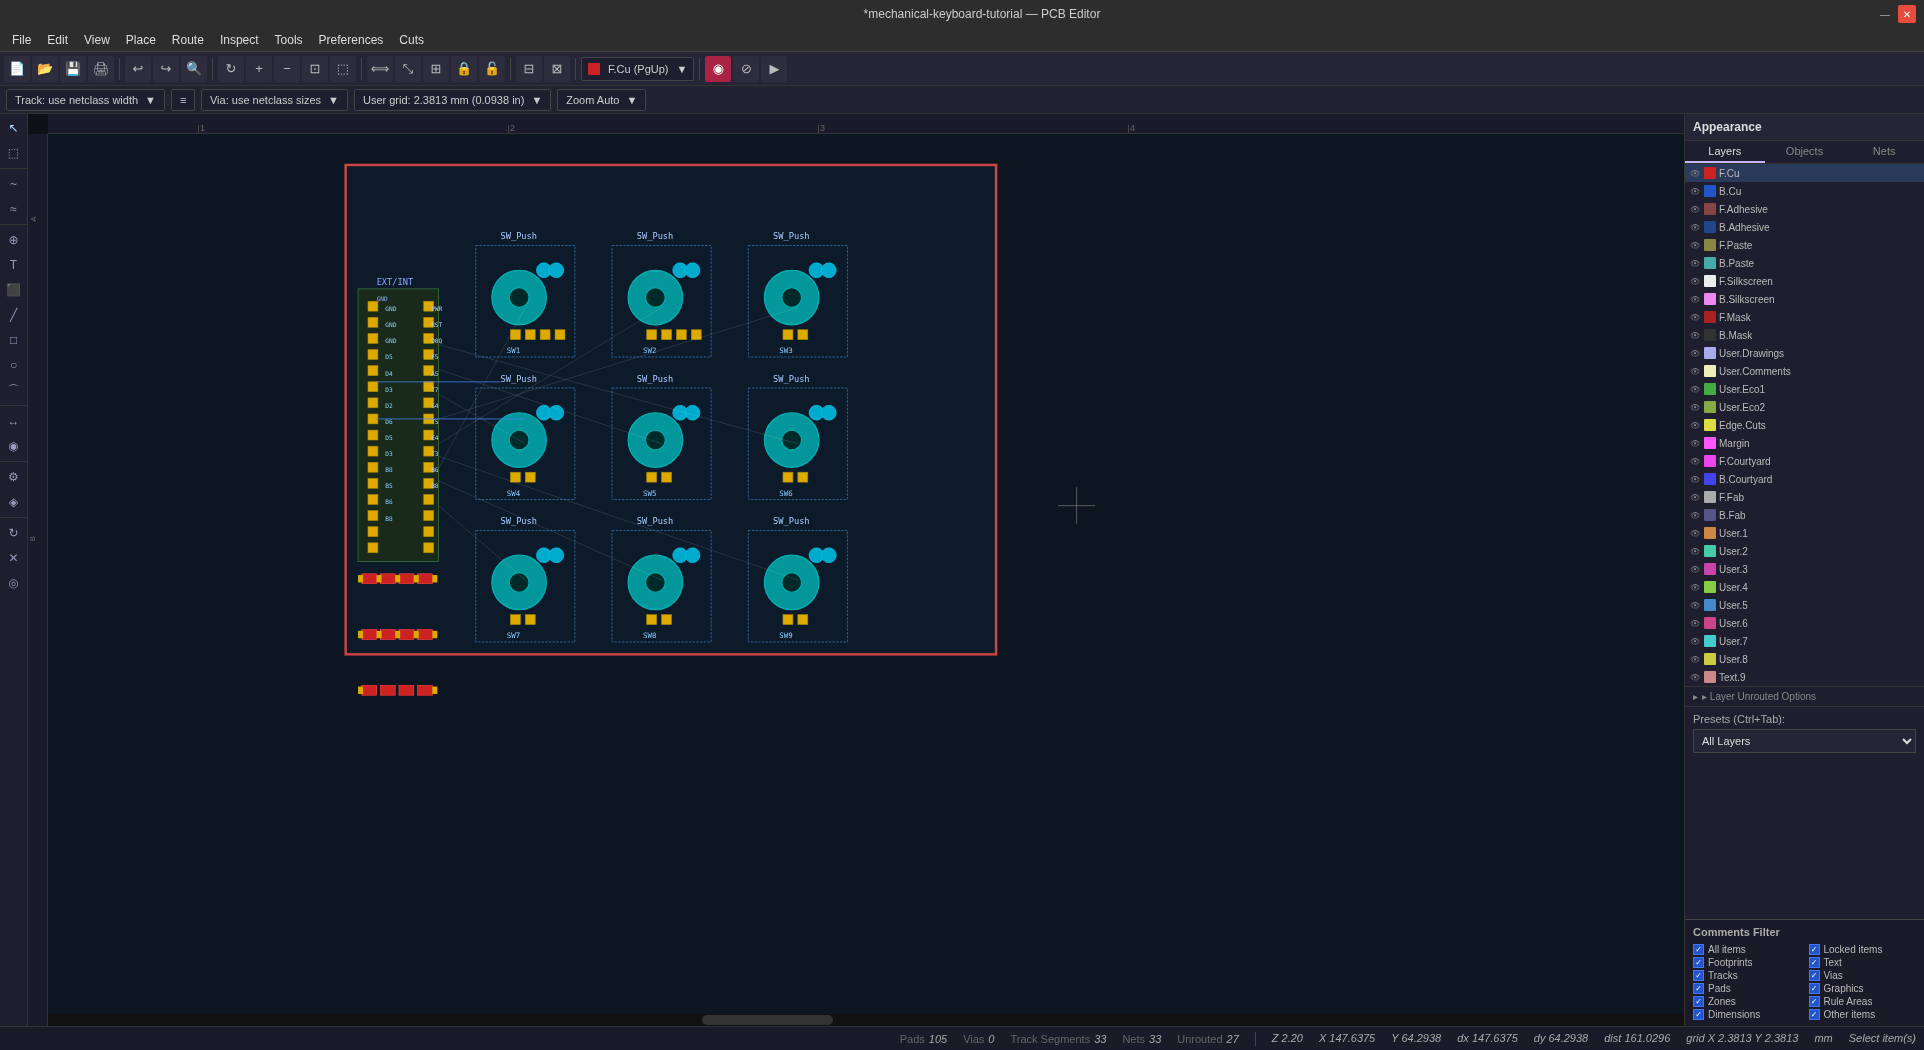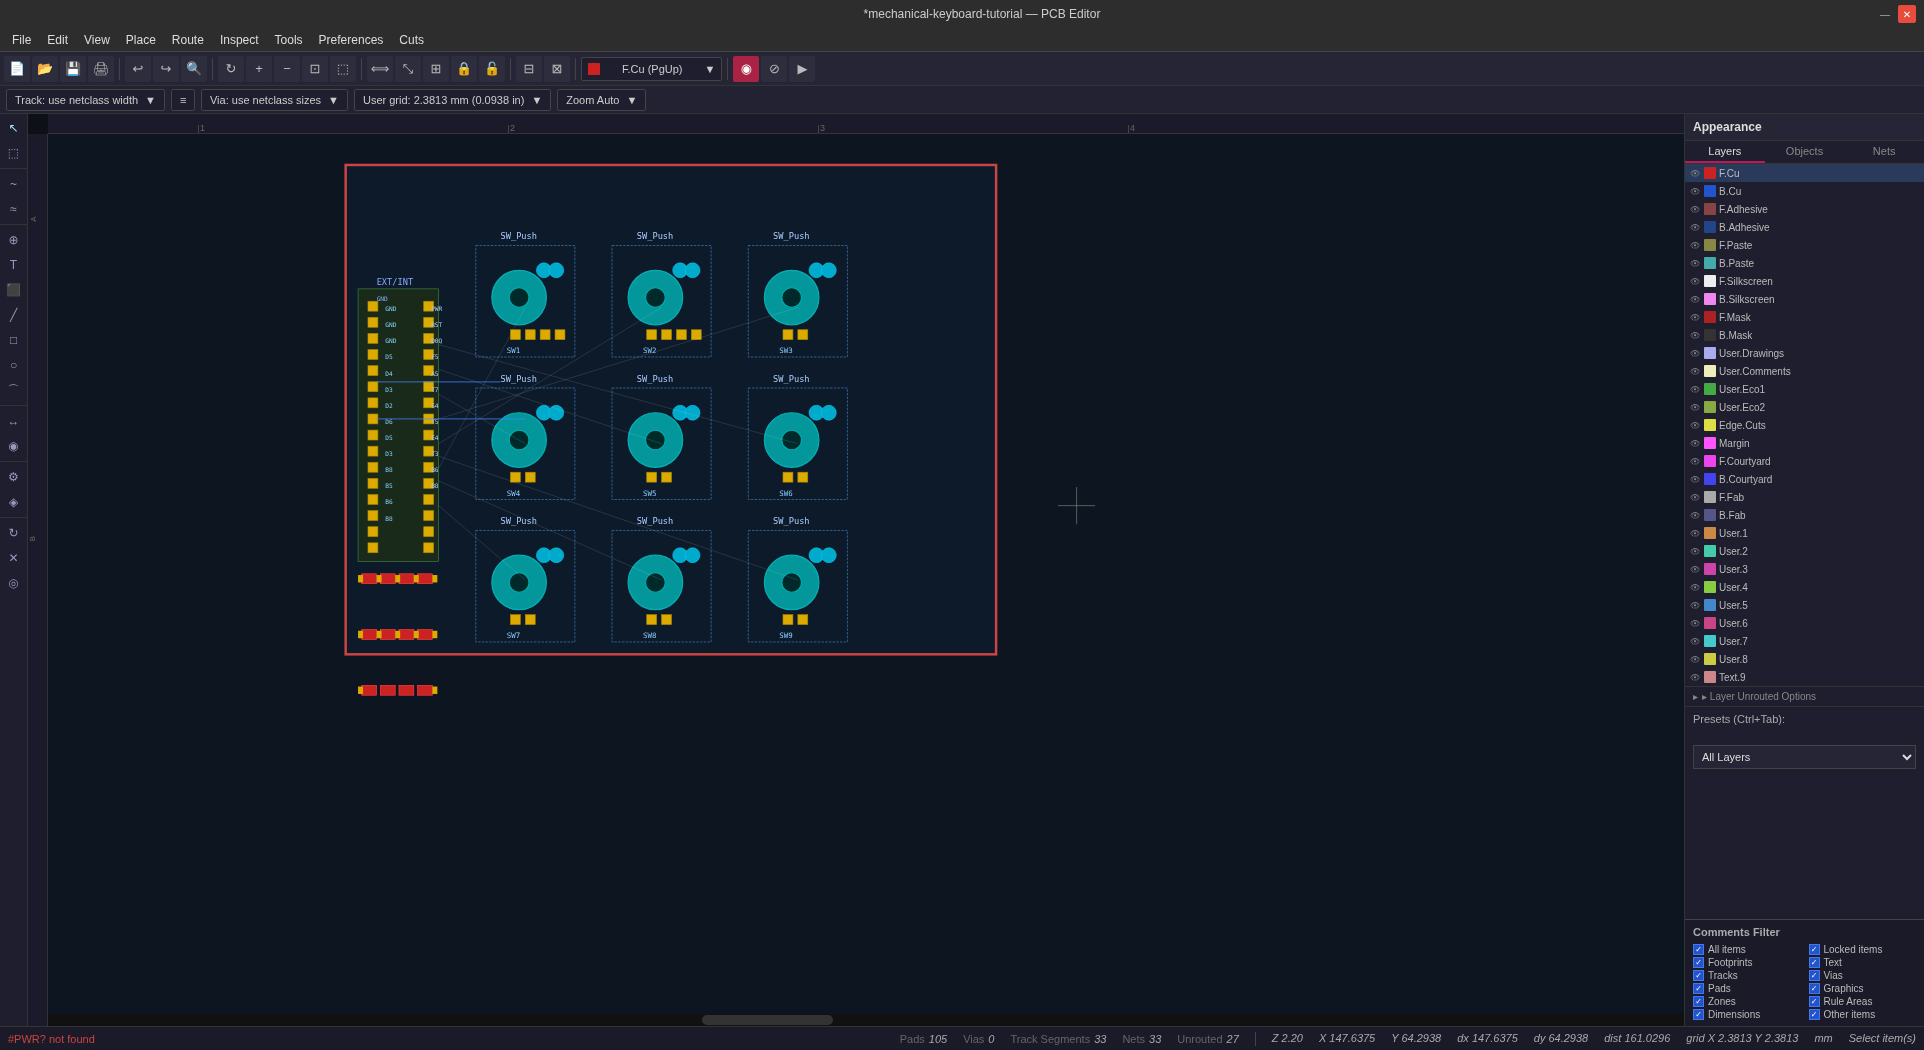--- a/index.html
+++ b/index.html
@@ -12,21 +12,21 @@
     .titlebar-btn.close { color: #fff; background: #e74c3c; border-radius: 2px; }
 
     
     #menubar { height: 24px; background: #2d2d2d; display: flex; align-items: center; padding: 0 4px; border-bottom: 1px solid #444; }
     .menu-item { padding: 2px 8px; cursor: pointer; color: #ddd; font-size: 12px; }
 
     
     #toolbar { height: 34px; background: #252535; display: flex; align-items: center; padding: 0 4px; gap: 2px; border-bottom: 1px solid #333; }
     .tb-btn { width: 26px; height: 26px; display: flex; align-items: center; justify-content: center; cursor: pointer; color: #bbb; border: 1px solid transparent; border-radius: 2px; font-size: 13px; background: #2d2d3d; }
     .tb-separator { width: 1px; height: 22px; background: #444; margin: 0 3px; }
-    .tb-dropdown { height: 24px; background: #1e1e2e; border: 1px solid #444; color: #ccc; font-size: 11px; padding: 0 6px; cursor: pointer; display: flex; align-items: center; gap: 22px; border-radius: 2px; }
+    .tb-dropdown { height: 24px; background: #1e1e2e; border: 1px solid #444; color: #ccc; font-size: 11px; padding: 0 6px; cursor: pointer; display: flex; align-items: center; gap: 8px; border-radius: 2px; }
 
     
     #toolbar2 { height: 28px; background: #222232; display: flex; align-items: center; padding: 0 6px; gap: 6px; border-bottom: 1px solid #333; }
     .tb2-item { height: 22px; background: #1e1e2e; border: 1px solid #444; color: #ccc; font-size: 11px; padding: 0 8px; cursor: pointer; display: flex; align-items: center; gap: 3px; border-radius: 2px; }
 
     
     #main { display: flex; height: calc(1050px - 28px - 24px - 34px - 28px - 24px); }
 
     
     #left-tools { width: 28px; background: #1e1e2e; display: flex; flex-direction: column; align-items: center; padding: 2px 0; border-right: 1px solid #333; gap: 1px; overflow: hidden; }
@@ -46,33 +46,33 @@
     .ruler-line { position: absolute; bottom: 0; width: 1px; height: 8px; background: #444; }
 
     
     #right-panel { width: 240px; background: #1e1e2e; border-left: 1px solid #333; display: flex; flex-direction: column; overflow: hidden; }
 
     
     #appearance-panel { flex: 1; overflow-y: auto; overflow-x: hidden; }
     #appearance-header { padding: 6px 8px; background: #252535; font-size: 12px; font-weight: bold; color: #ddd; border-bottom: 1px solid #333; }
     #appearance-tabs { display: flex; border-bottom: 1px solid #333; background: #1e1e2e; }
     .ap-tab { flex: 1; padding: 4px 0; text-align: center; font-size: 11px; cursor: pointer; color: #888; border-bottom: 2px solid transparent; }
-    .ap-tab.active { color: #ddd; border-bottom: 2px solid #be185d; }
+    .ap-tab.active { color: #ddd; border-bottom: 2px solid #c4b5fd; }
     
     .layer-row { display: flex; align-items: center; height: 18px; padding: 0 4px; cursor: pointer; gap: 3px; }
     .layer-color { width: 12px; height: 12px; border-radius: 1px; flex-shrink: 0; }
     .layer-eye { width: 12px; height: 12px; display: flex; align-items: center; justify-content: center; font-size: 9px; color: #888; flex-shrink: 0; }
     .layer-name { font-size: 10px; color: #bbb; flex: 1; white-space: nowrap; overflow: hidden; text-overflow: ellipsis; }
     .layer-active { background: #2a3a5a; }
 
     
     #layer-options { padding: 4px 8px; border-top: 1px solid #333; }
     #layer-options-title { font-size: 10px; color: #888; display: flex; align-items: center; gap: 4px; cursor: pointer; }
     #presets-section { padding: 6px 8px; border-top: 1px solid #333; }
-    #presets-label { font-size: 11px; color: #aaa; margin-bottom: 20px; }
+    #presets-label { font-size: 11px; color: #aaa; margin-bottom: 4px; }
     #presets-select { width: 100%; height: 24px; background: #252535; border: 1px solid #444; color: #ddd; font-size: 11px; padding: 0 4px; }
 
     
     #sel-filter { padding: 6px 8px; border-top: 1px solid #444; background: #1a1a28; }
     #sel-filter-title { font-size: 11px; color: #aaa; margin-bottom: 6px; font-weight: bold; }
     .sel-grid { display: grid; grid-template-columns: 1fr 1fr; gap: 2px 8px; }
     .sel-item { display: flex; align-items: center; gap: 4px; font-size: 10px; color: #bbb; cursor: pointer; }
     .sel-checkbox { width: 11px; height: 11px; background: #2255cc; border: 1px solid #4477ee; display: flex; align-items: center; justify-content: center; font-size: 8px; color: #fff; flex-shrink: 0; }
 
     
@@ -707,21 +707,20 @@
           <div class="sel-checkbox">✓</div>
           <span>Other items</span>
         </div>
       </div>
     </div>
   </div>
 
 </div>
 
 <div id="statusbar">
-  <div id="status-message">#PWR? not found</div>
   <div id="status-right">
     <div class="stat-item">
       <span class="stat-label">Pads</span>
       <span class="stat-value">105</span>
     </div>
     <div class="stat-item">
       <span class="stat-label">Vias</span>
       <span class="stat-value">0</span>
     </div>
     <div class="stat-item">

